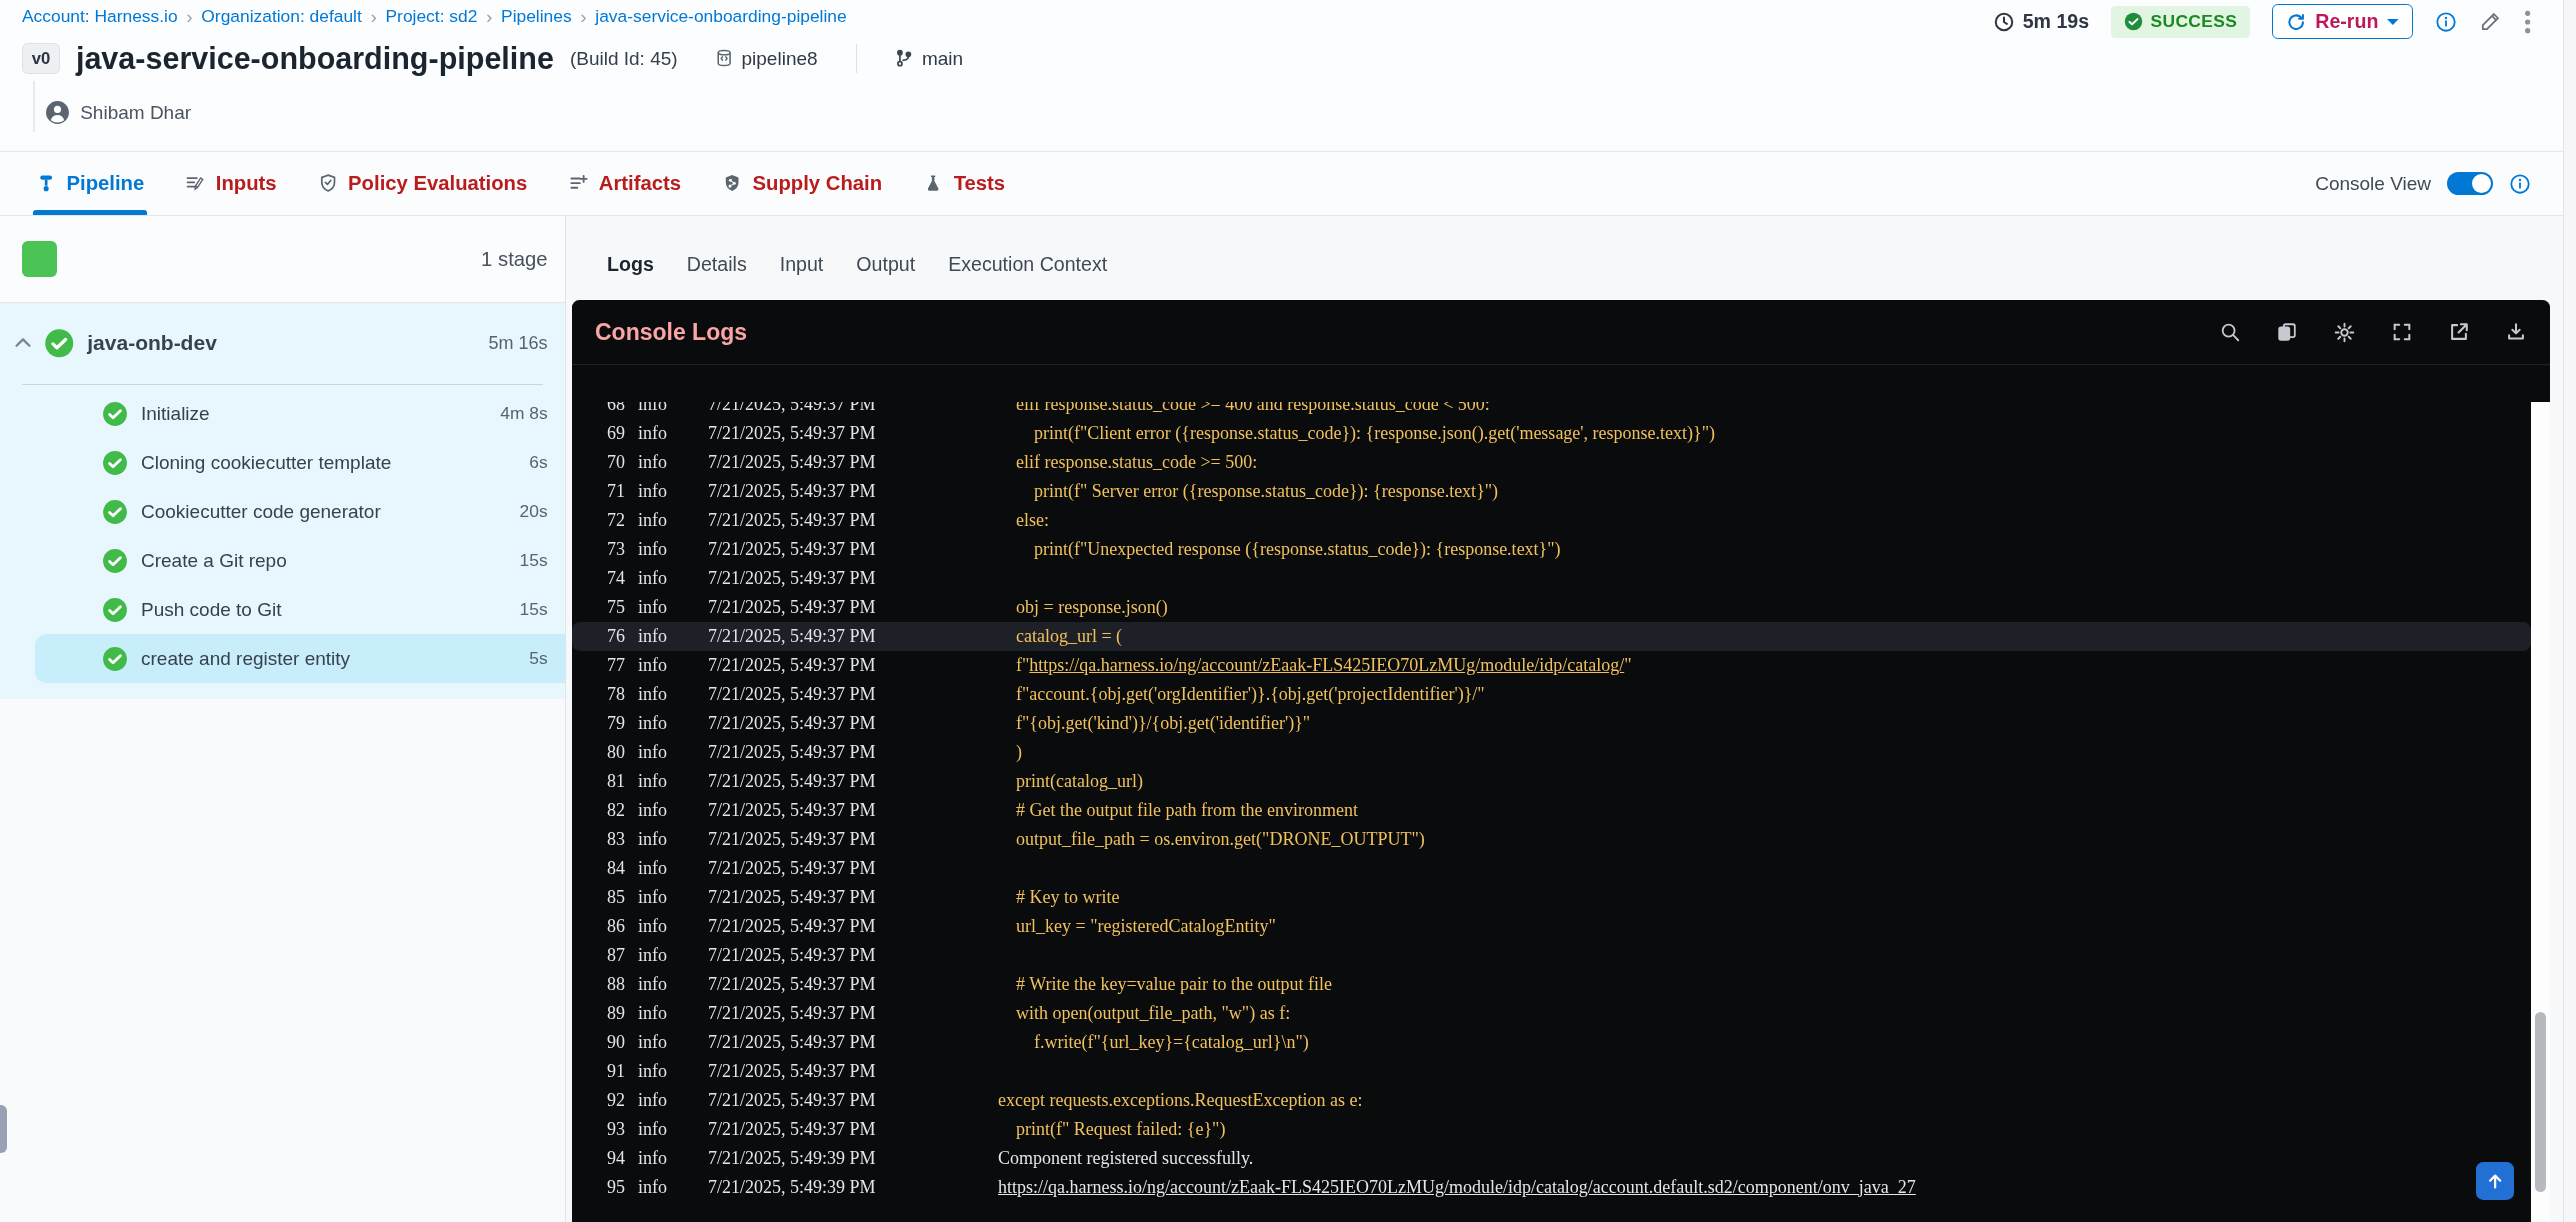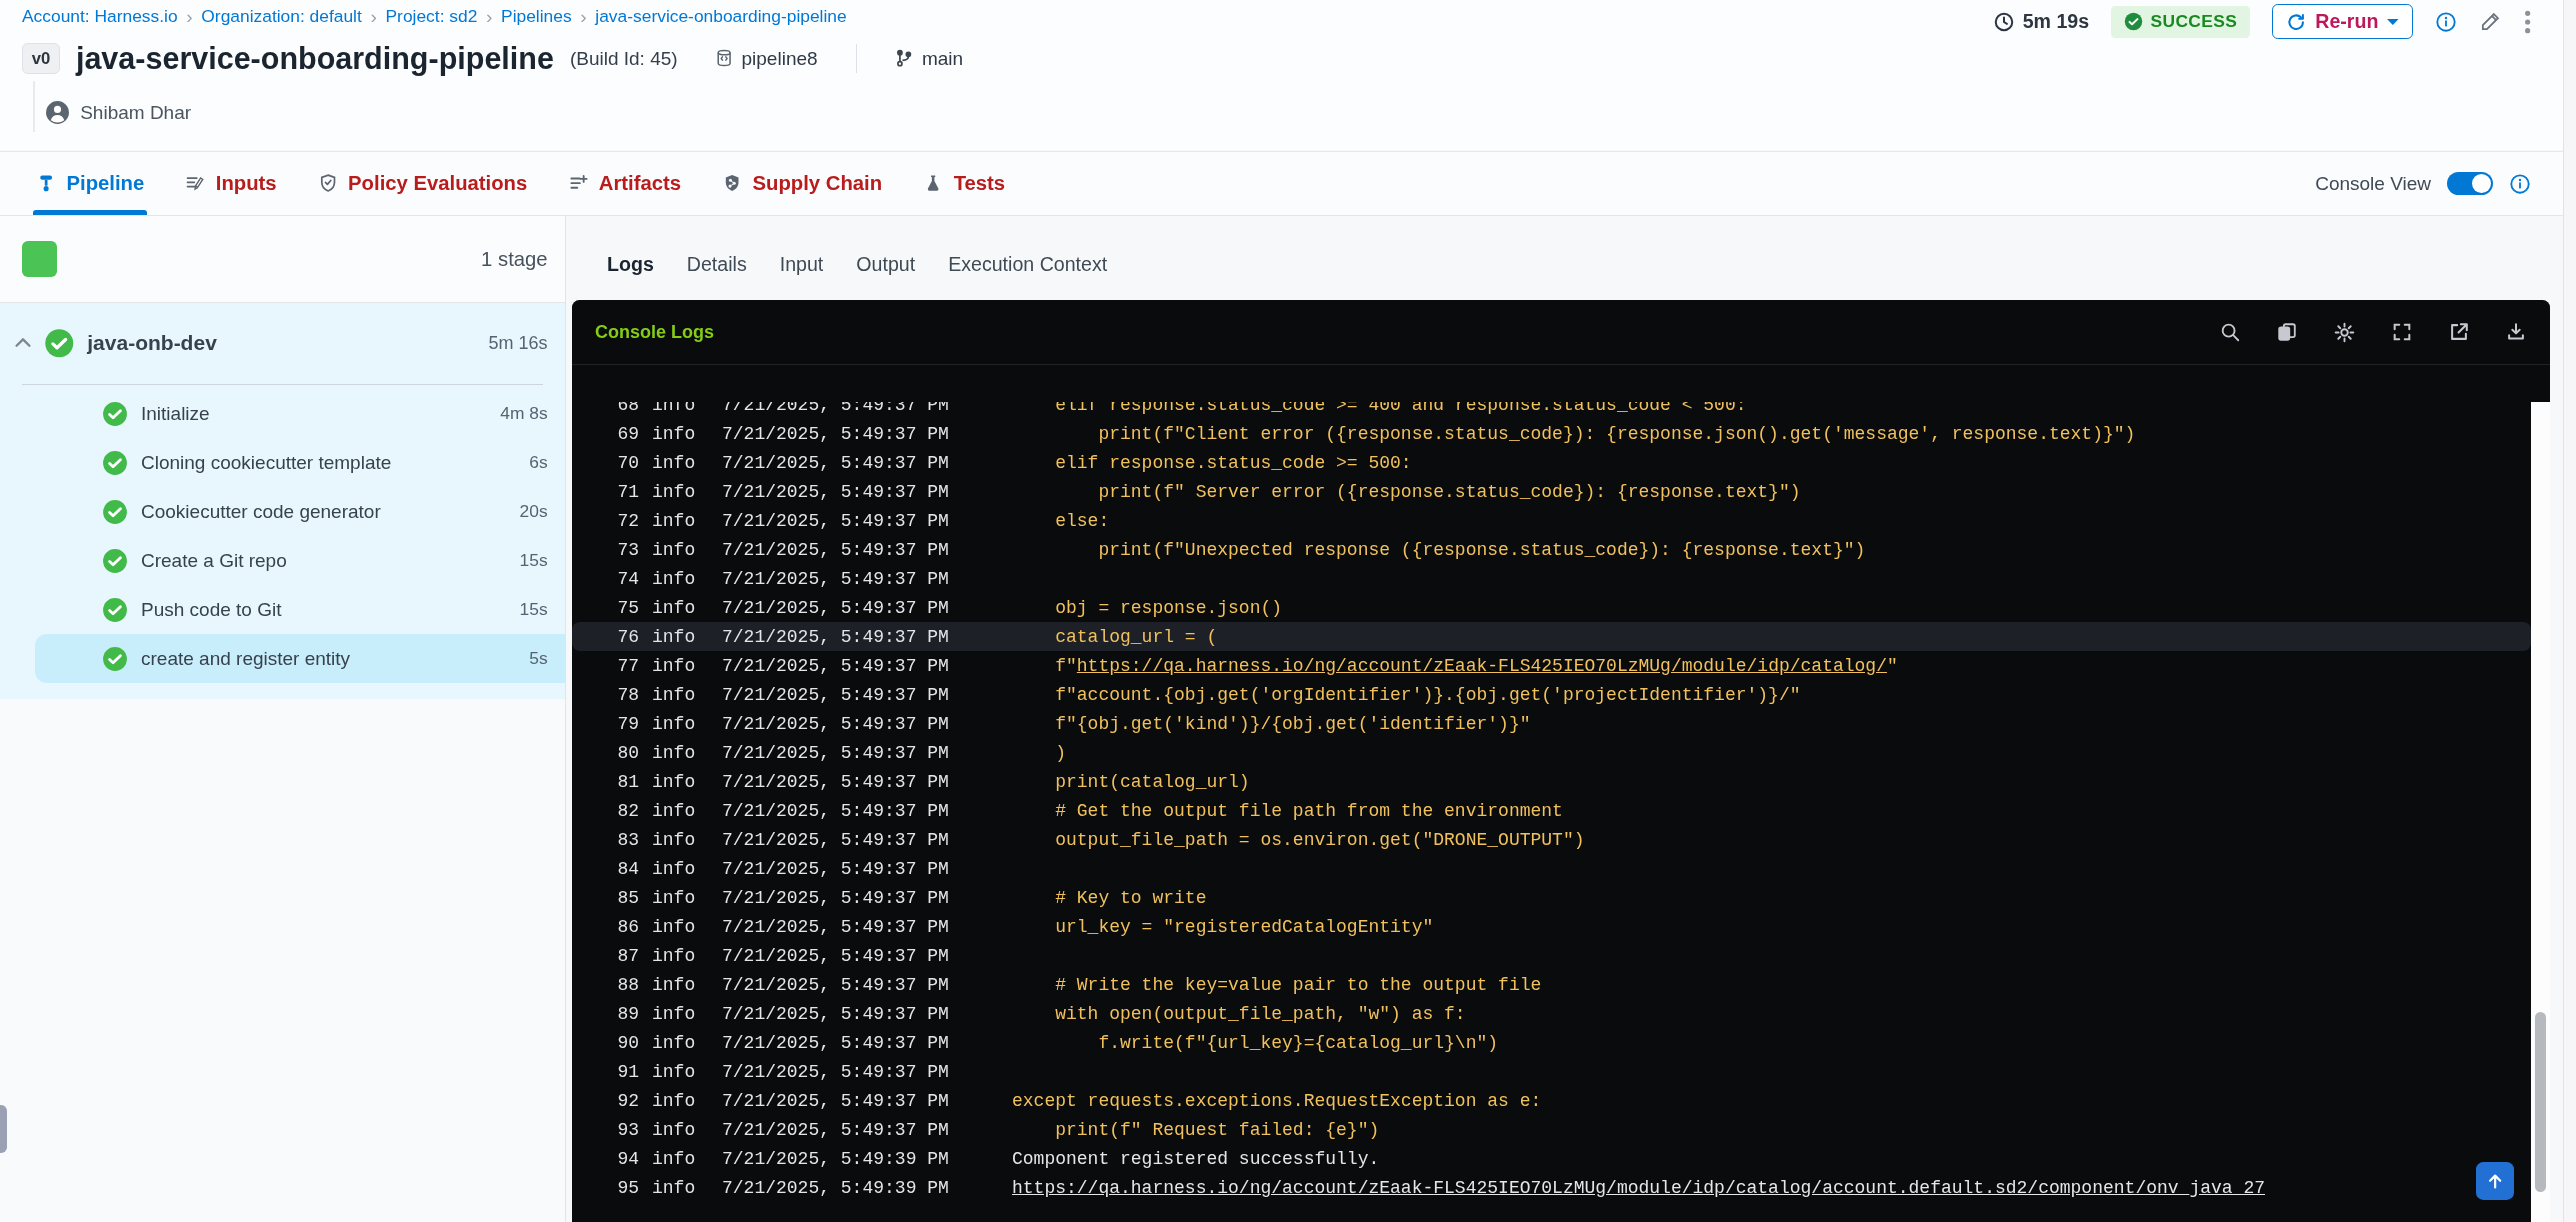--- a/index.html
+++ b/index.html
@@ -65,26 +65,26 @@
 
   
   .log-subtabs { left:607px; top:253px; display:flex; gap:33px; font-size:19.6px; color:#3f4a55; }
   .log-subtab { cursor:pointer; position:relative; padding-bottom:35px; }
   .log-subtab.active { color:#1b2530; font-weight:700; }
   .log-subtab.active::after { content:""; position:absolute; left:-2.2px; right:-2.2px; bottom:0; height:4.4px; border-radius:2.9px; background:#0278d5; }
 
   
   .console { left:572px; top:300px; right:26px; bottom:0; background:#0a0b0d; border-radius:7.3px 7.3px 0 0; overflow:hidden; }
   .console-head { position:absolute; left:0; top:0; right:0; height:65px; display:flex; align-items:center; padding:0 23px; border-bottom:0.7px solid #1f2227; }
-  .console-title { font-size:18px; font-weight:700; color:#84cc16; }
+  .console-title { font-size:23px; font-weight:700; color:#fca5a5; }
   .console-tools { margin-left:auto; display:flex; align-items:center; gap:35px; color:#c6cad0; }
   .console-tools .icon-btn { color:#c6cad0; }
   .log-viewport { position:absolute; left:0; top:102px; right:19px; bottom:0; overflow:hidden; }
   .log-rows { position:relative; top:-11.6px; }
-  .log-row { height:29px; display:flex; align-items:center; padding-left:38px; font-family:Liberation Mono, monospace; font-size:18px; color:#e3e5e9; white-space:pre; }
+  .log-row { height:29px; display:flex; align-items:center; padding-left:24px; font-family:Liberation Serif, serif; font-size:18px; color:#e3e5e9; white-space:pre; }
   .log-row .ln { width:29px; text-align:right; flex:none; }
   .log-row .lvl { margin-left:13px; width:45px; flex:none; }
   .log-row .ts { margin-left:25px; width:241px; flex:none; }
   .log-row .code { margin-left:49px; color:#f1c15d; font-family:inherit; font-size:inherit; }
   .log-row.white .code { color:#e4e6ea; }
   .log-row.highlight { background:#1d2026; border-radius:8px; }
   .log-row .code a { color:inherit; text-decoration:underline; cursor:pointer; }
   .console-scrollbar { position:absolute; right:0; top:102px; bottom:0; width:19px; background:#fdfdfd; }
   .console-thumb { position:absolute; left:3.6px; width:11.6px; top:610px; height:180px; border-radius:5.8px; background:#b6b9be; }
   .scrolltop-btn { position:absolute; right:36px; bottom:23px; width:38px; height:38px; border-radius:7.3px; background:#2270d3; border:none; display:flex; align-items:center; justify-content:center; cursor:pointer; }

